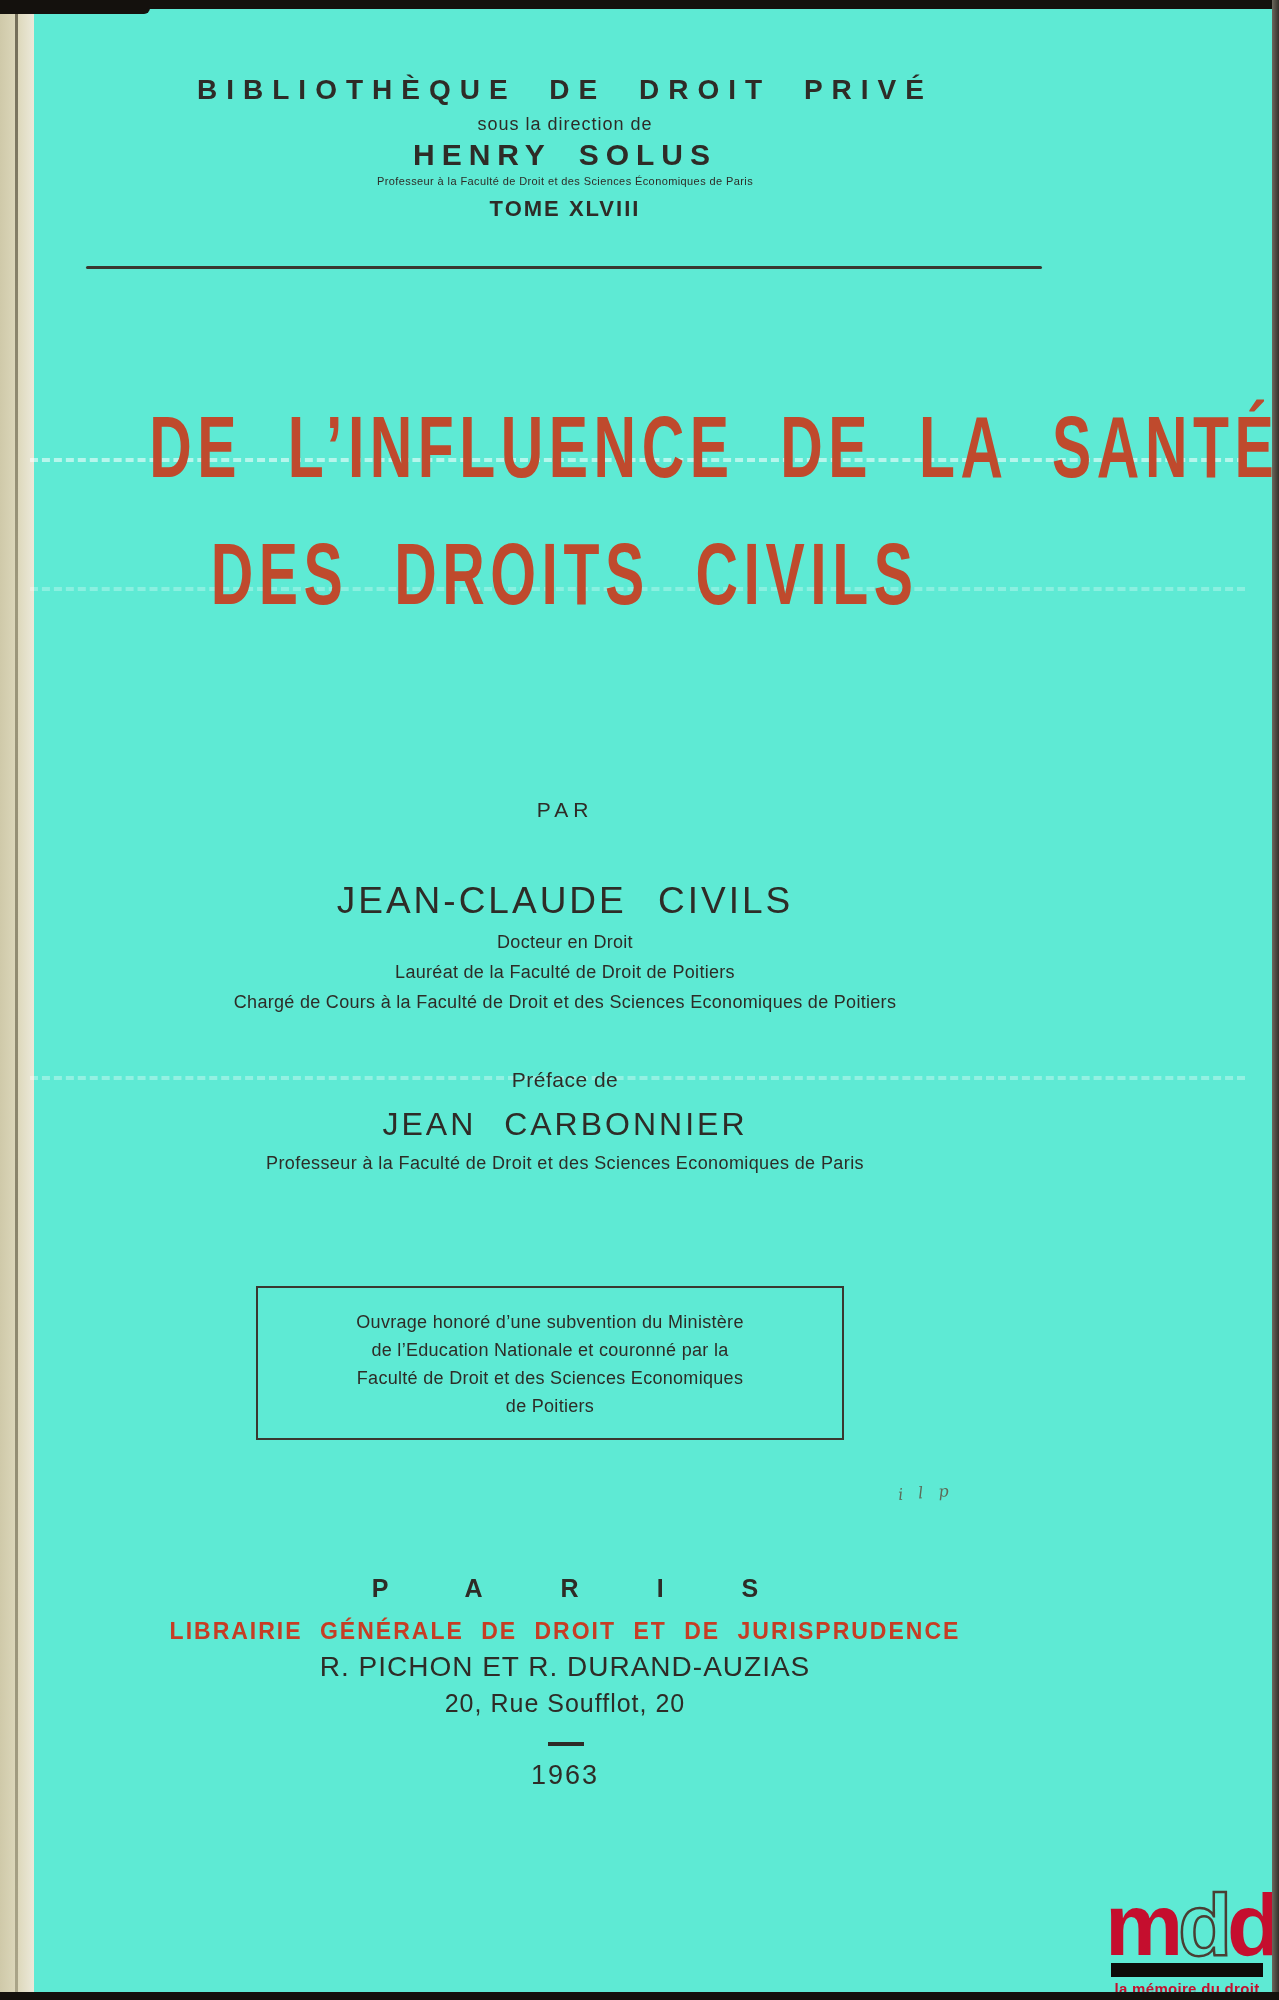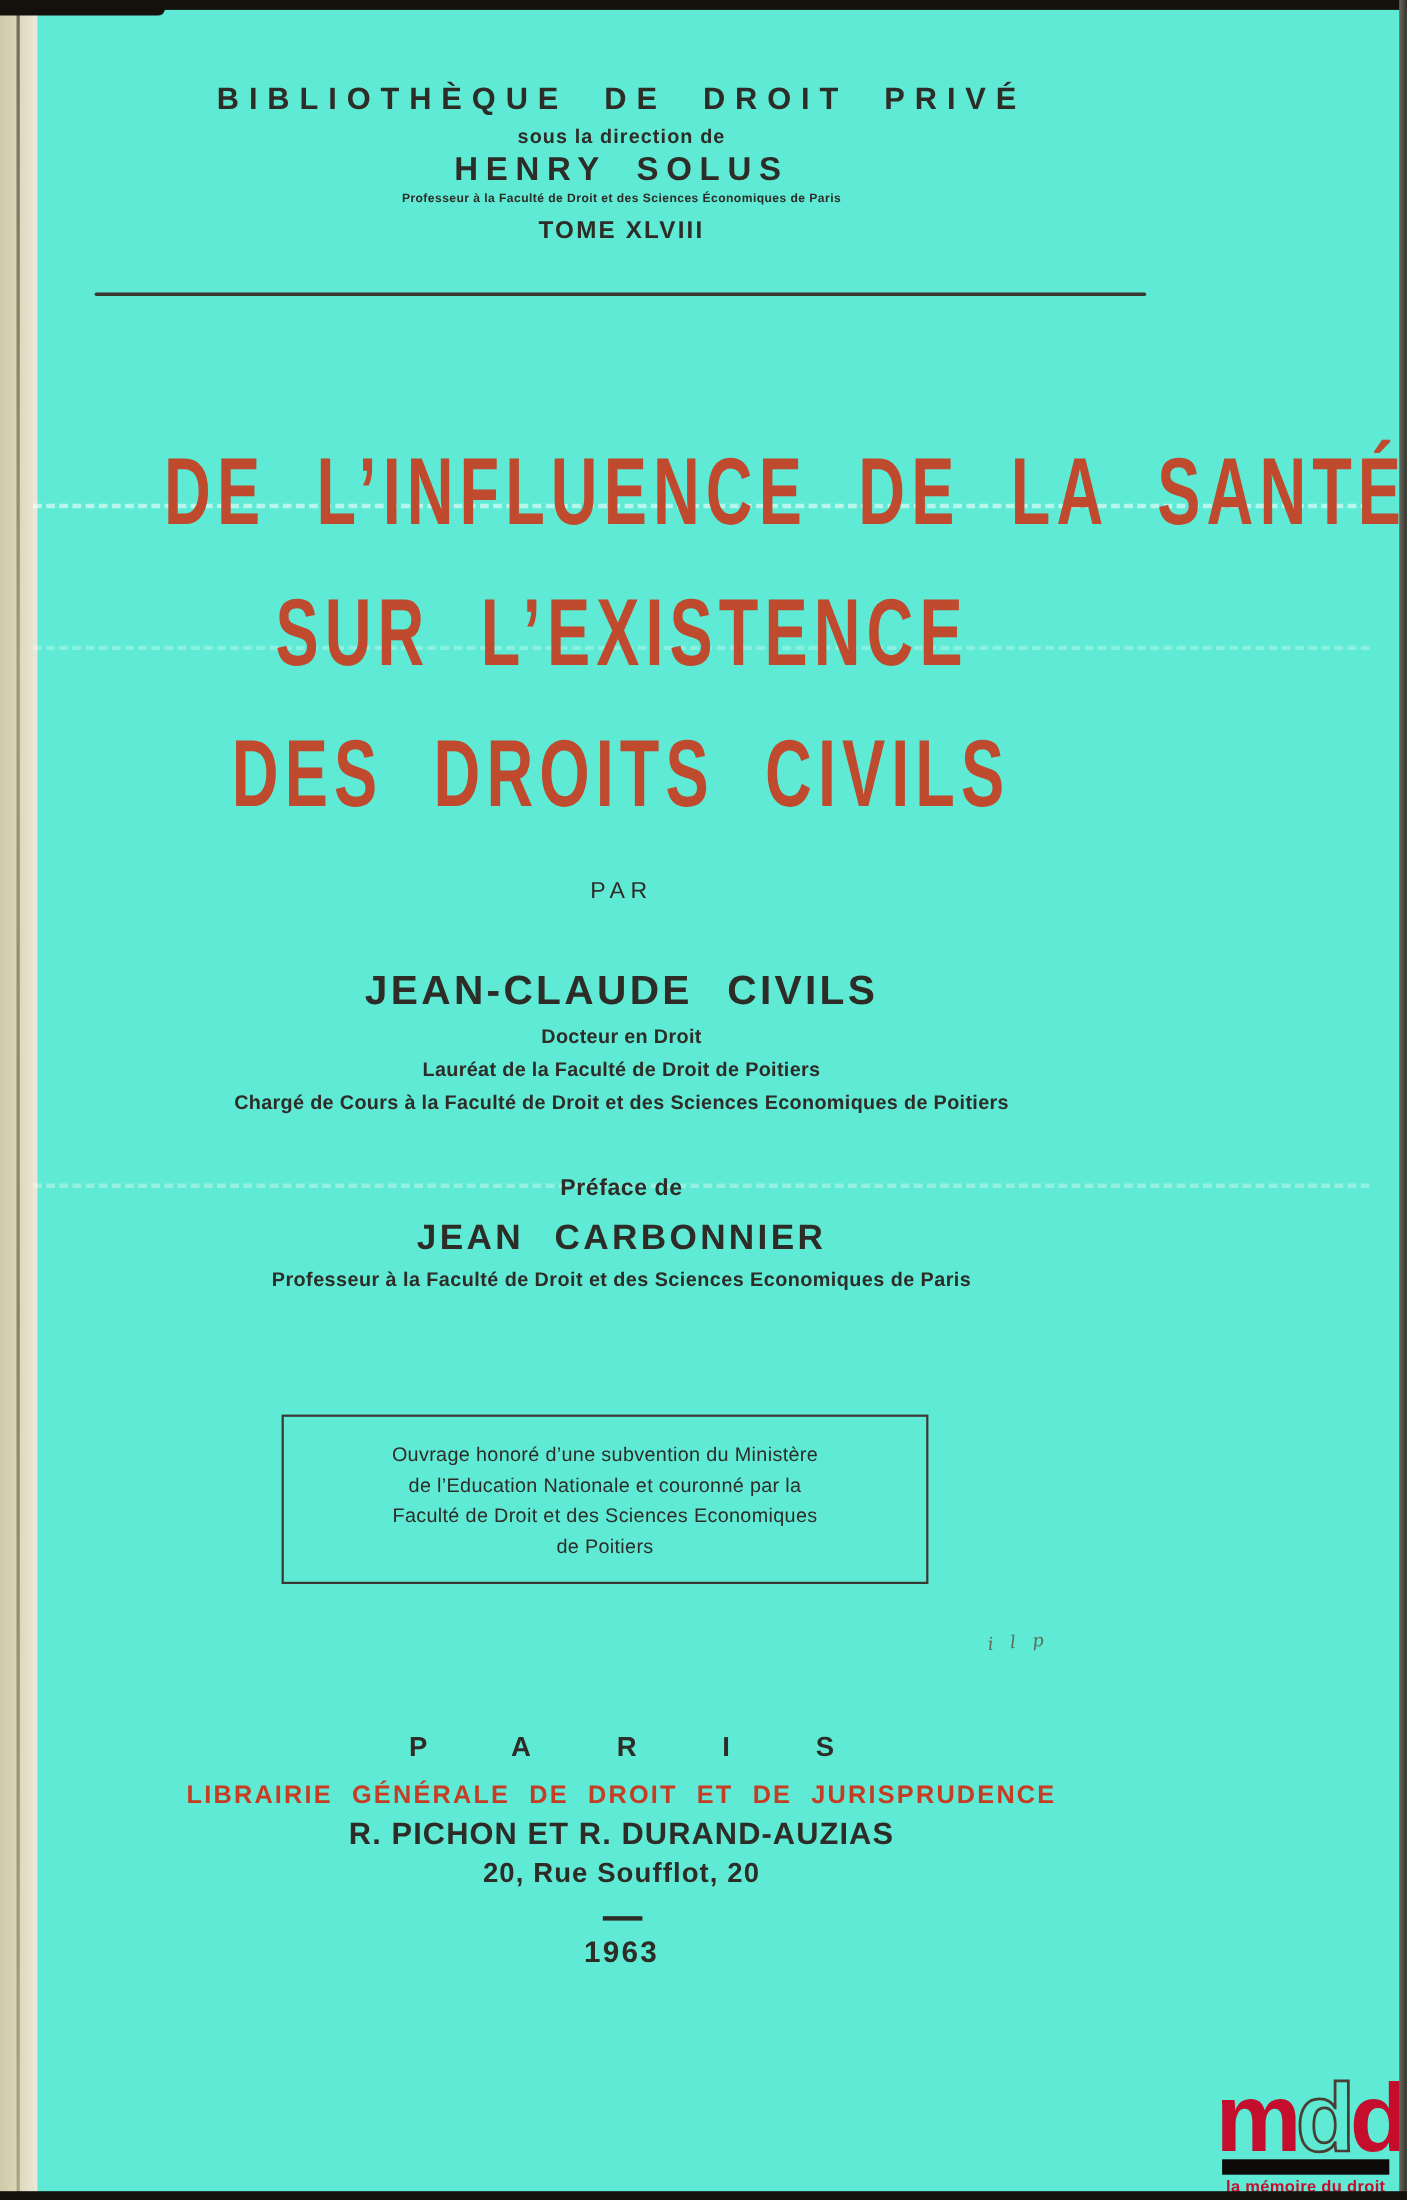--- a/index.html
+++ b/index.html
@@ -24,21 +24,21 @@
     position:absolute;top:0;left:15px;width:3px;height:100%;
     background:linear-gradient(to bottom,#504a38,#8a8468 30%,#6e6850 60%,#9a9478);
     opacity:.75;filter:blur(.4px);
   }
   .scan-line{
     position:absolute;left:30px;width:1215px;height:0;
     border-top:4px dashed rgba(255,255,255,.55);
   }
   
   .content{position:absolute;left:100px;top:0;width:930px;text-align:center;}
-  .abs{position:absolute;left:0;width:100%;font-weight:bold;}
+  .abs{position:absolute;left:0;width:100%;}
 
   .series-title{font-size:28px;font-weight:bold;letter-spacing:9px;word-spacing:16px;}
   .series-sub{font-size:18px;letter-spacing:1px;}
   .series-director{font-size:30px;font-weight:bold;letter-spacing:7px;word-spacing:12px;}
   .series-role{font-size:11px;letter-spacing:.4px;}
   .series-tome{font-size:22px;font-weight:bold;letter-spacing:2px;}
   .rule{position:absolute;left:-14px;top:266px;width:956px;height:3px;background:#3a3830;border-radius:2px;}
 
   .book-title{top:392px;line-height:110px;color:#bf4a2d;font-weight:bold;}
   .title-line{display:block;}
@@ -96,21 +96,20 @@
 
     <div class="abs series-title" style="top:74px">BIBLIOTHÈQUE DE DROIT PRIVÉ</div>
     <div class="abs series-sub" style="top:114px">sous la direction de</div>
     <div class="abs series-director" style="top:138px">HENRY SOLUS</div>
     <div class="abs series-role" style="top:175px">Professeur à la Faculté de Droit et des Sciences Économiques de Paris</div>
     <div class="abs series-tome" style="top:196px">TOME XLVIII</div>
     <div class="rule"></div>
 
     <div class="abs book-title">
       <div class="title-line"><span>DE L’INFLUENCE DE LA SANTÉ</span></div>
-      <div class="title-line"><span>SUR L’EXISTENCE</span></div>
       <div class="title-line"><span>DES DROITS CIVILS</span></div>
     </div>
 
     <div class="abs par">PAR</div>
     <div class="abs author-name">JEAN-CLAUDE CIVILS</div>
     <div class="abs author-creds">
       <div>Docteur en Droit</div>
       <div>Lauréat de la Faculté de Droit de Poitiers</div>
       <div>Chargé de Cours à la Faculté de Droit et des Sciences Economiques de Poitiers</div>
     </div>

